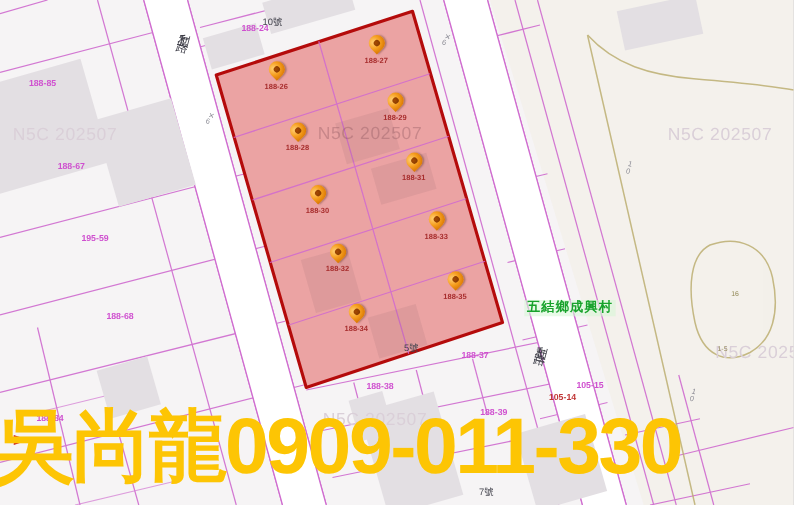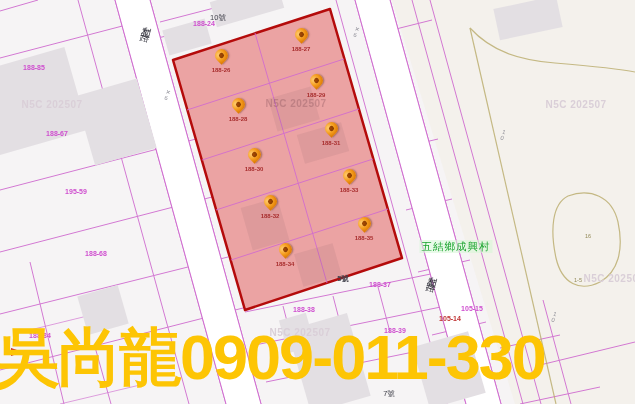--- a/index.html
+++ b/index.html
@@ -5,25 +5,25 @@
   html,body{margin:0;padding:0;background:#888;}
   #screen{
     position:relative;width:635px;height:404px;overflow:hidden;
     background:#f6f4f5;font-family:"Liberation Sans",sans-serif;
   }
   #screen svg{position:absolute;left:0;top:0;z-index:0;}
   .lbl{position:absolute;transform:translateX(-50%);white-space:nowrap;z-index:2;line-height:1;}
   .lbl-pink{color:#cf4fcf;font-size:7px;font-weight:bold;}
   .lbl-red{color:#c03434;font-size:7px;font-weight:bold;}
   .lbl-dark{color:#44444e;font-size:7.5px;}
-  .lbl-water{color:#dacfd8;font-size:10px;letter-spacing:.5px;z-index:1;font-weight:bold;}
+  .lbl-water{color:#dacfd8;font-size:14px;letter-spacing:.5px;z-index:1;font-weight:normal;}
   .lbl-water-onred{color:rgba(120,70,80,.30);}
   .lbl-khaki{color:#938a58;font-size:5.5px;}
   .village{
-    position:absolute;z-index:2;color:#18a22c;font-size:10.5px;font-weight:normal;
+    position:absolute;z-index:2;color:#18a22c;font-size:10.5px;font-weight:bold;
     letter-spacing:1px;background:rgba(214,246,214,.55);padding:1px 2px;line-height:1;
     text-shadow:0 0 2px #eafde8;transform:translateX(-50%);white-space:nowrap;
   }
   .roadlbl{
     position:absolute;z-index:2;writing-mode:vertical-rl;text-orientation:upright;
     color:#3c3c46;font-size:9.5px;letter-spacing:2px;line-height:1;
     transform:rotate(15deg);transform-origin:center top;white-space:nowrap;
   }
   .roadmark{
     position:absolute;z-index:2;writing-mode:vertical-rl;text-orientation:upright;
@@ -175,21 +175,21 @@
   <div class="lbl lbl-pink" style="left:76px;top:188px;">195-59</div>
   <div class="lbl lbl-pink" style="left:96px;top:250px;">188-68</div>
   <div class="lbl lbl-pink" style="left:40px;top:332px;">188-84</div>
   <div class="lbl lbl-pink" style="left:380px;top:281px;">188-37</div>
   <div class="lbl lbl-pink" style="left:304px;top:306px;">188-38</div>
   <div class="lbl lbl-pink" style="left:395px;top:327px;">188-39</div>
   <div class="lbl lbl-pink" style="left:472px;top:305px;">105-15</div>
   <div class="lbl lbl-red" style="left:450px;top:315px;">105-14</div>
 
   <div class="lbl lbl-dark" style="left:181px;top:14px;margin-left:37px;">10號</div>
-  <div class="lbl lbl-dark" style="left:343px;top:275px;font-weight:bold;">5號</div>
+  <div class="lbl lbl-dark" style="left:329px;top:275px;">5號</div>
   <div class="lbl lbl-dark" style="left:389px;top:390px;">7號</div>
 
   <div class="pin" style="left:221px;top:65px;">
       <div class="pin-head">
         <div class="pin-dot"></div>
       </div>
       <div class="pin-lbl">188-26</div>
     </div>
   <div class="pin" style="left:301px;top:44px;">
       <div class="pin-head">

